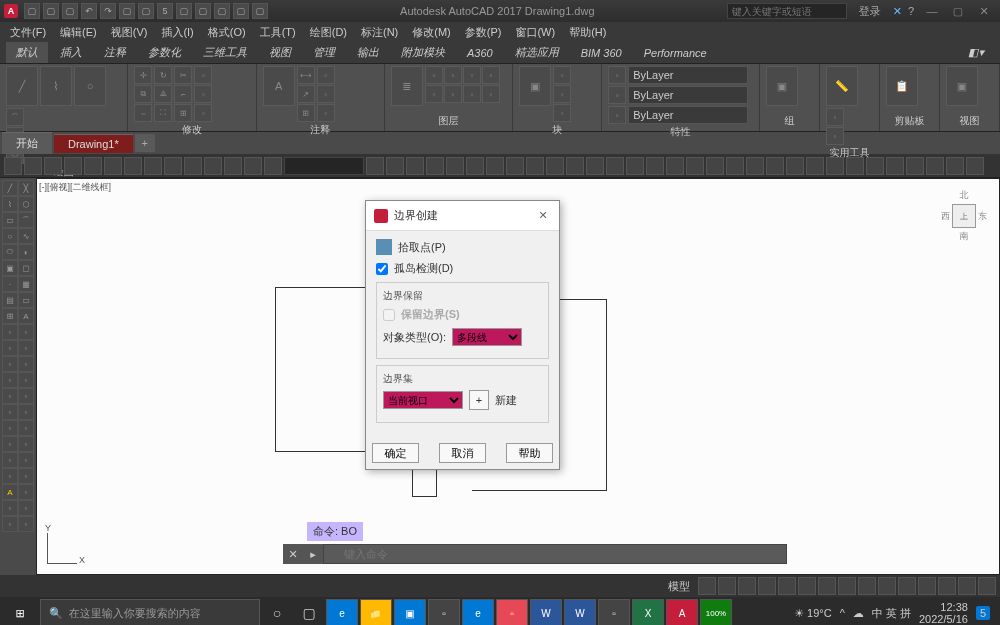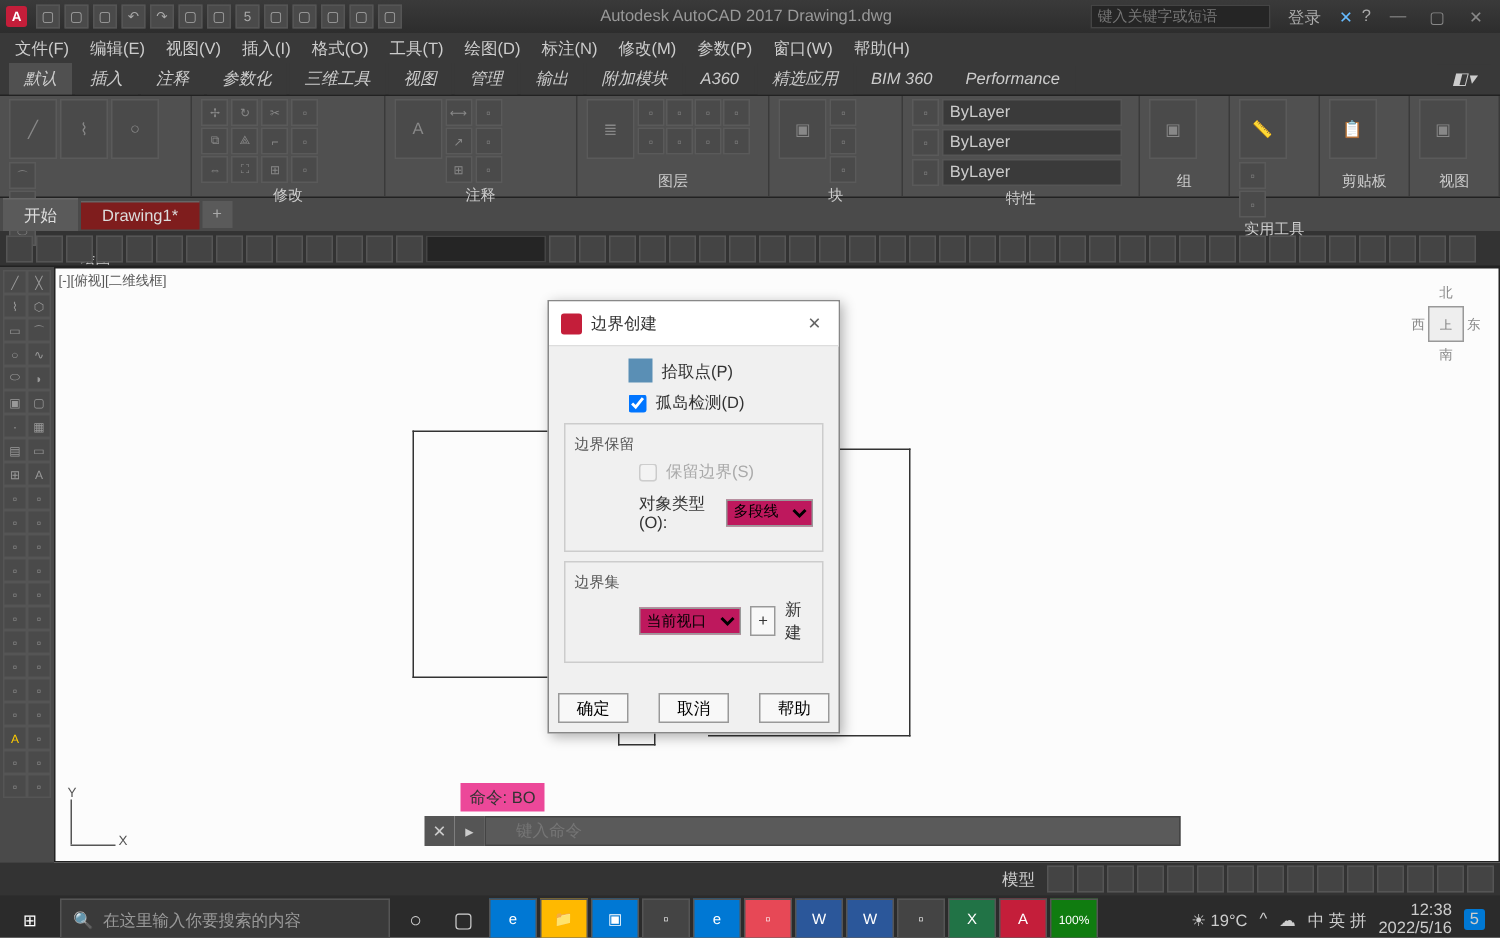--- a/index.html
+++ b/index.html
@@ -42,32 +42,32 @@
 .ucs{position:absolute;bottom:10px;left:10px;}
 .ucs-y{width:1px;height:30px;background:#555;}
 .ucs-x{width:30px;height:1px;background:#555;}
 .ucs-lbl{position:absolute;font-size:9px;color:#555;}
 .dialog{position:absolute;top:200px;left:365px;width:195px;background:#f0f0f0;border:1px solid #888;box-shadow:2px 2px 8px rgba(0,0,0,0.3);color:#333;}
 .dlg-title{height:30px;background:#fff;display:flex;align-items:center;padding:0 8px;gap:6px;border-bottom:1px solid #ddd;}
 .dlg-title-icon{width:14px;height:14px;background:#c41e3a;border-radius:2px;}
 .dlg-title-text{flex:1;font-size:11px;color:#333;}
 .dlg-close{width:16px;height:16px;display:flex;align-items:center;justify-content:center;color:#666;}
 .dlg-body{padding:8px 10px;}
-.dlg-row{display:flex;align-items:center;gap:6px;margin-bottom:6px;font-size:11px;margin-left:43px;}
+.dlg-row{display:flex;align-items:center;gap:6px;margin-bottom:6px;font-size:11px;}
 .dlg-icon{width:16px;height:16px;background:#5a8fb5;}
 .dlg-link{color:#333;}
 .dlg-check{width:12px;height:12px;}
 .dlg-group{border:1px solid #ccc;padding:6px;margin-bottom:6px;font-size:11px;}
 .dlg-group-title{font-size:10px;margin-bottom:4px;color:#555;}
 .dlg-select{width:70px;height:18px;border:1px solid #999;background:#be185d;font-size:10px;}
 .dlg-btn-sm{width:20px;height:20px;border:1px solid #999;background:#f8f8f8;display:flex;align-items:center;justify-content:center;}
 .dlg-buttons{display:flex;justify-content:center;gap:20px;padding:6px;}
 .dlg-btn{width:50px;height:20px;border:1px solid #999;background:#f8f8f8;font-size:11px;}
 .cmdbar{position:absolute;bottom:32px;left:270px;height:22px;display:flex;align-items:center;gap:4px;}
-.cmd-label{background:#ec4899;padding:2px 6px;color:#333;font-size:11px;}
+.cmd-label{background:#c4b5fd;padding:2px 6px;color:#333;font-size:11px;}
 .cmd-input{width:464px;height:20px;background:#5a5a5a;border:1px solid #444;color:#888;padding:0 20px;font-size:11px;}
 .statusbar{height:22px;background:#333;display:flex;align-items:center;padding:0 4px;gap:2px;justify-content:flex-end;}
 .sb-btn{width:18px;height:18px;background:#444;border:1px solid #555;}
 .taskbar{height:32px;background:#2b2b2b;display:flex;align-items:center;padding:0 2px;gap:2px;}
 .start-btn{width:36px;height:28px;display:flex;align-items:center;justify-content:center;color:#fff;}
 .search-box{flex:0 0 220px;height:28px;background:#3a3a3a;border:1px solid #555;display:flex;align-items:center;padding:0 8px;gap:6px;color:#999;}
 .task-btn{width:30px;height:28px;display:flex;align-items:center;justify-content:center;color:#ccc;font-size:14px;}
 .task-app{width:32px;height:28px;background:#444;border:1px solid #555;display:flex;align-items:center;justify-content:center;font-size:10px;color:#fff;}
 .tray{margin-left:auto;display:flex;align-items:center;gap:8px;color:#ccc;font-size:10px;padding-right:8px;}
 .tray-time{text-align:right;line-height:1.1;}
@@ -473,21 +473,21 @@
       <span class="dlg-link">拾取点(P)</span>
     </div>
     <div class="dlg-row">
       <input type="checkbox" class="dlg-check" checked="" style="">
       <span>孤岛检测(D)</span>
     </div>
     <div class="dlg-group">
       <div class="dlg-group-title">边界保留</div>
       <div class="dlg-row">
         <input type="checkbox" class="dlg-check" disabled="" style="">
-        <span style="color:#aaa;">保留边界(S)</span>
+        <span style="color:#aaa;font-weight:bold;">保留边界(S)</span>
       </div>
       <div class="dlg-row">
         <span>对象类型(O):</span>
         <select class="dlg-select"><option>多段线</option></select>
       </div>
     </div>
     <div class="dlg-group">
       <div class="dlg-group-title">边界集</div>
       <div class="dlg-row">
         <select class="dlg-select" style="width:80px;"><option>当前视口</option></select>

